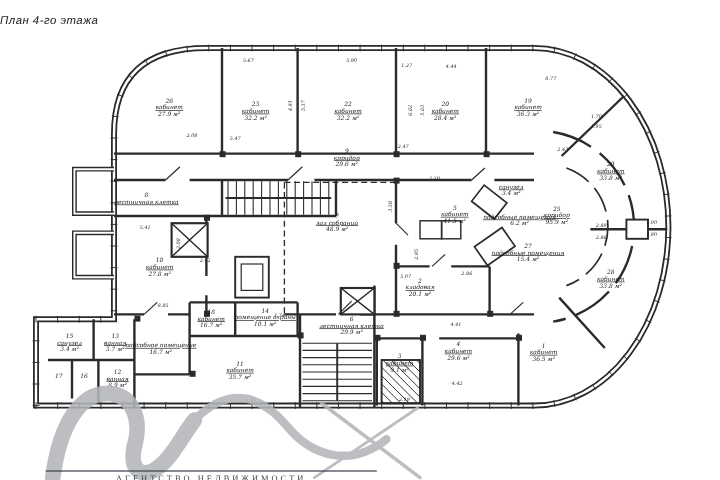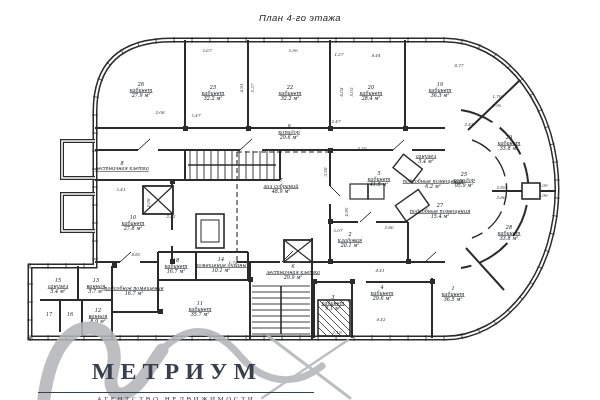--- a/index.html
+++ b/index.html
@@ -1,19 +1,19 @@
 <!DOCTYPE html>
 <html><head>
 <meta charset="utf-8">
 <style>
   html,body{margin:0;padding:0;}
   body{width:600px;height:400px;overflow:hidden;background:#ffffff;
        font-family:"Liberation Sans",sans-serif;position:relative;}
   #page{position:absolute;inset:0;background:#fff;}
-  #plan-title{position:absolute;top:12px;left:0;width:600px;text-align:center;
+  #plan-title{position:absolute;top:12px;left:0;width:600px;text-align:left;
       font:italic 9.5px "Liberation Sans",sans-serif;color:#1c1c1c;letter-spacing:.4px;}
   #plan-svg{position:absolute;top:0;left:0;}
   #labels{position:absolute;inset:0;pointer-events:none;}
   .room-label{position:absolute;text-align:center;white-space:nowrap;line-height:1.18;
       font:italic 9px "DejaVu Serif",serif;color:#14181c;
       transform:translate(-50%,-50%) scale(.55);}
   .room-label .nm{text-decoration:underline;}
   .dim{position:absolute;white-space:nowrap;font:italic 8.5px "DejaVu Serif",serif;color:#23272b;
       transform:translate(-50%,-50%) scale(.48);}
   .dim.v{transform:translate(-50%,-50%) rotate(-90deg) scale(.48);}
@@ -325,18 +325,17 @@
   <div id="watermark">
     <svg width="600" height="400" viewBox="0 0 600 400">
       <g fill="none" stroke="#b3b6ba" stroke-linecap="round" opacity="0.88">
         <path d="M44,398 C50,352 68,326 92,328 C112,330 118,352 112,372" stroke-width="13"></path>
         <path d="M112,372 C108,390 116,398 128,392 C142,384 150,366 162,350" stroke-width="13"></path>
         <path d="M162,350 C192,320 218,330 240,356 C260,380 292,390 322,366" stroke-width="7"></path>
         <path d="M268,336 L350,398" stroke-width="3"></path>
         <path d="M348,340 L262,398" stroke-width="2.4"></path>
       </g>
     </svg>
-    <div id="brand-text">МЕТРИУМ</div>
     <div id="brand-rule"></div>
     <div id="brand-tagline">АГЕНТСТВО НЕДВИЖИМОСТИ</div>
   </div>
 
 </div>
 
 </body></html>

